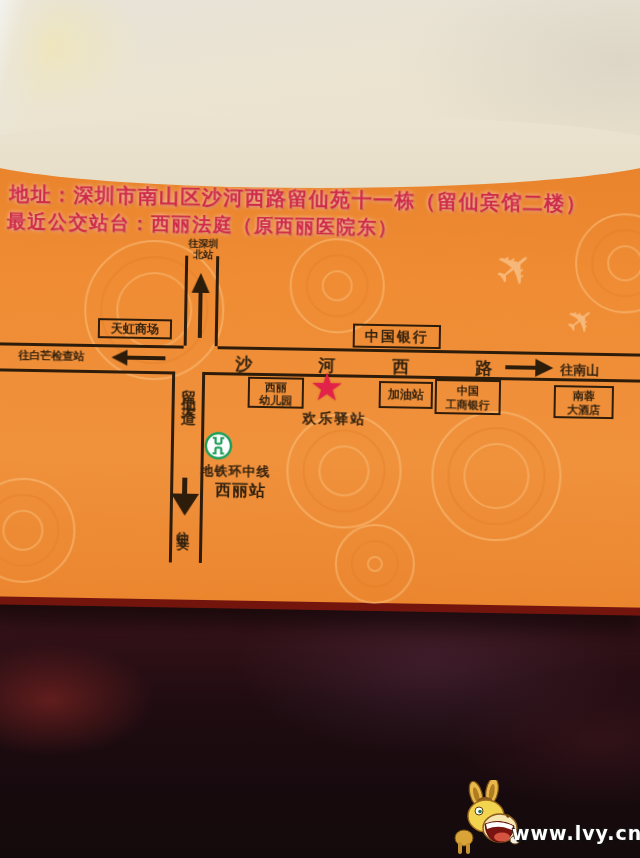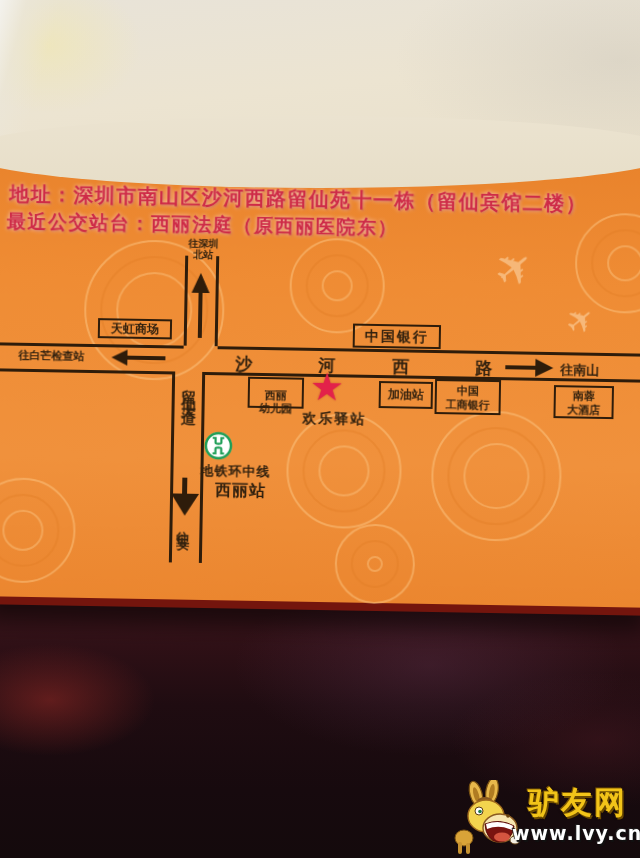--- a/index.html
+++ b/index.html
@@ -133,21 +133,21 @@
 
     <span class="mtext" style="left:247px;top:196px;font-size:17px;">沙</span>
     <span class="mtext" style="left:330px;top:196px;font-size:17px;">河</span>
     <span class="mtext" style="left:404px;top:196px;font-size:17px;">西</span>
     <span class="mtext" style="left:487px;top:196px;font-size:17px;">路</span>
 
     <div class="rl" style="left:517px;top:204px;width:30px;height:4px;"></div>
     <div class="arrow-head ah-right" style="left:547px;top:197px;"></div>
     <div class="mtext" style="left:572px;top:199px;font-size:13px;">往南山</div>
 
-    <div class="mbox" style="left:260px;top:220px;width:56px;height:31px;font-size:11px;line-height:13px;padding-top:10px;">
+    <div class="mbox" style="left:260px;top:220px;width:56px;height:31px;font-size:11px;line-height:13px;padding-top:2px;">
       <div>西丽</div>
       <div>幼儿园</div>
     </div>
 
     <span class="star">★</span>
     <div class="mtext" style="left:315px;top:252px;font-size:14px;letter-spacing:2px;">欢乐驿站</div>
 
     <div class="mbox" style="left:391px;top:222px;width:54px;height:27px;font-size:12px;line-height:23px;">加油站</div>
 
     <div class="mbox" style="left:447px;top:219px;width:66px;height:35px;font-size:11px;line-height:14px;padding-top:3px;">
@@ -187,17 +187,16 @@
       <ellipse cx="34" cy="36" rx="18" ry="16" fill="#f3d44e" stroke="#a06a1d" stroke-width="1.4"></ellipse>
       <circle cx="27" cy="31" r="4" fill="#ffffff" stroke="#5c3c10" stroke-width="1"></circle>
       <circle cx="28" cy="31.5" r="1.8" fill="#1f7a46"></circle>
       <ellipse cx="48" cy="48" rx="17" ry="14" fill="#f7e6b0" stroke="#8a5a20" stroke-width="1.4"></ellipse>
       <path d="M33 44 Q48 38 62 46 Q60 62 46 62 Q34 60 33 44 Z" fill="#7a1410" stroke="#5c0e0a" stroke-width="1"></path>
       <path d="M34 44 Q48 39 61 46 L60 50 Q47 44 35 49 Z" fill="#ffffff"></path>
       <ellipse cx="50" cy="57" rx="8" ry="4.5" fill="#d4543f"></ellipse>
       <circle cx="56" cy="36" r="1.8" fill="#6b4410"></circle>
       <ellipse cx="63" cy="60" rx="5" ry="4" fill="#f4efe2" stroke="#6b4a20" stroke-width="1"></ellipse>
     </svg>
-    <div class="wm-name">驴友网</div>
     <div class="wm-url">www.lvy.cn</div>
   </div>
 
 </div>
 
 </body></html>

